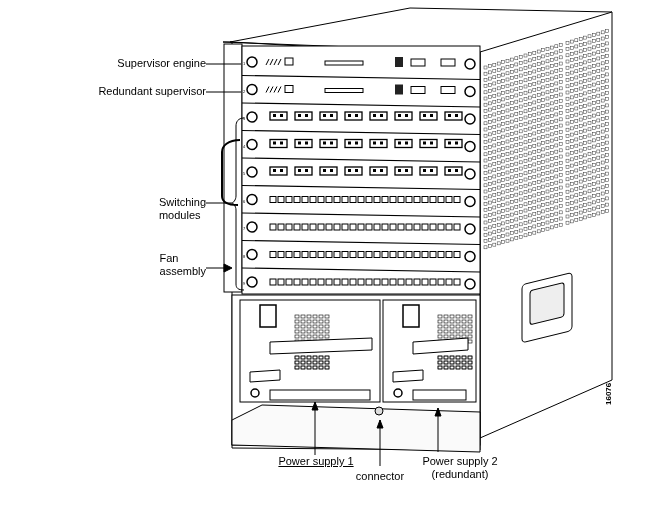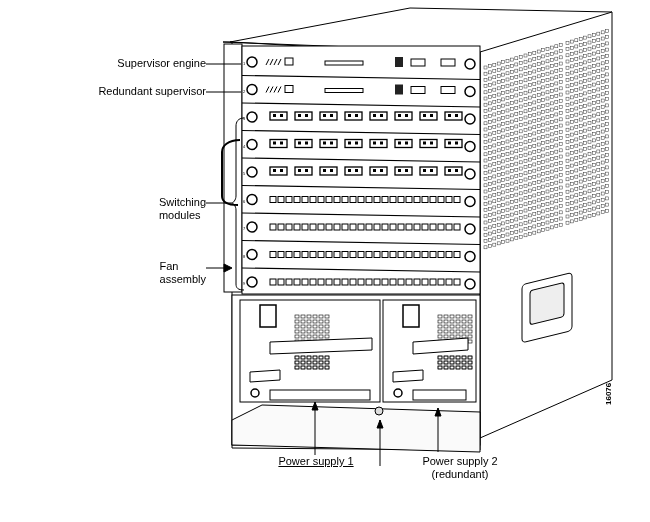--- a/index.html
+++ b/index.html
@@ -1300,24 +1300,25 @@
 </svg>
 
 <div class="lbl r" style="right:444px; top:57px;">Supervisor engine</div>
 <div class="lbl r" style="right:444px; top:85px;">
   <div>Redundant supervisor</div>
 </div>
 <div class="lbl r" style="right:444px; top:196px;">
   <div>Switching</div>
   <div>modules</div>
 </div>
-<div class="lbl r" style="right:444px; top:260px;">
+<div class="lbl r" style="right:444px; top:252px;">
   <div>Fan</div>
   <div>assembly</div>
 </div>
 <div class="lbl c" style="left:258px; top:455px; width:116px;text-decoration:underline;">Power supply 1</div>
 <div class="lbl c" style="left:325px; top:470px; width:110px;">
+  <div>connector</div>
 </div>
 <div class="lbl c" style="left:410px; top:455px; width:100px;">
   <div>Power supply 2</div>
   <div>(redundant)</div>
 </div>
 <div class="figno" style="left:604px; top:405px;">16076</div>
 
 </body></html>

